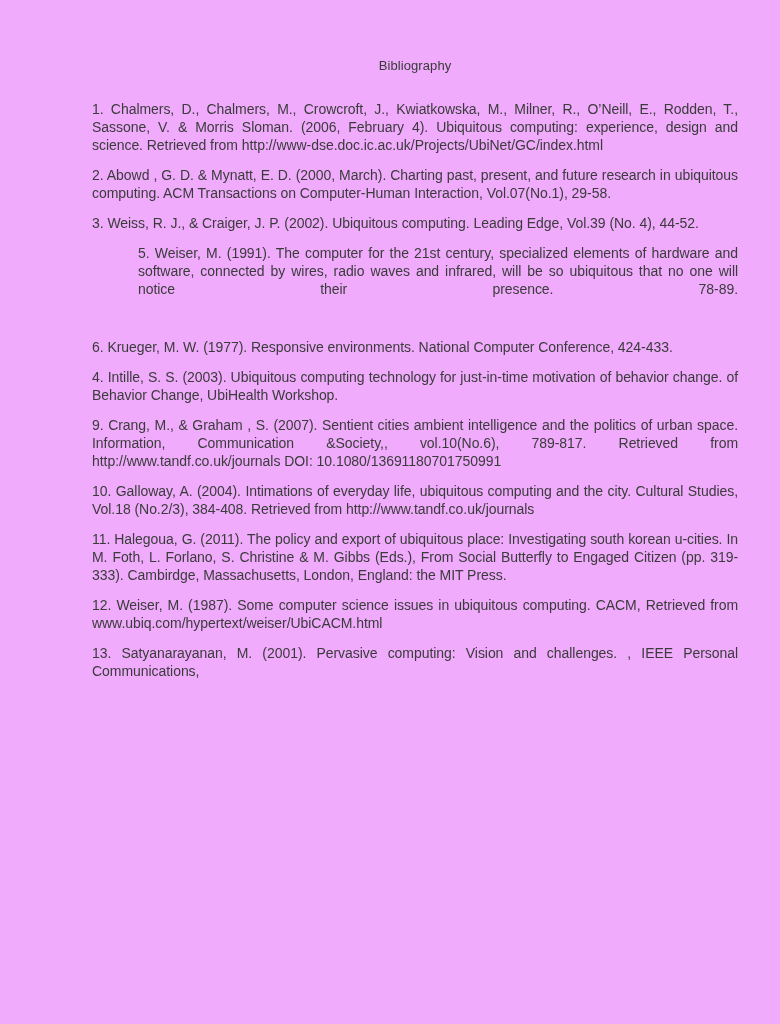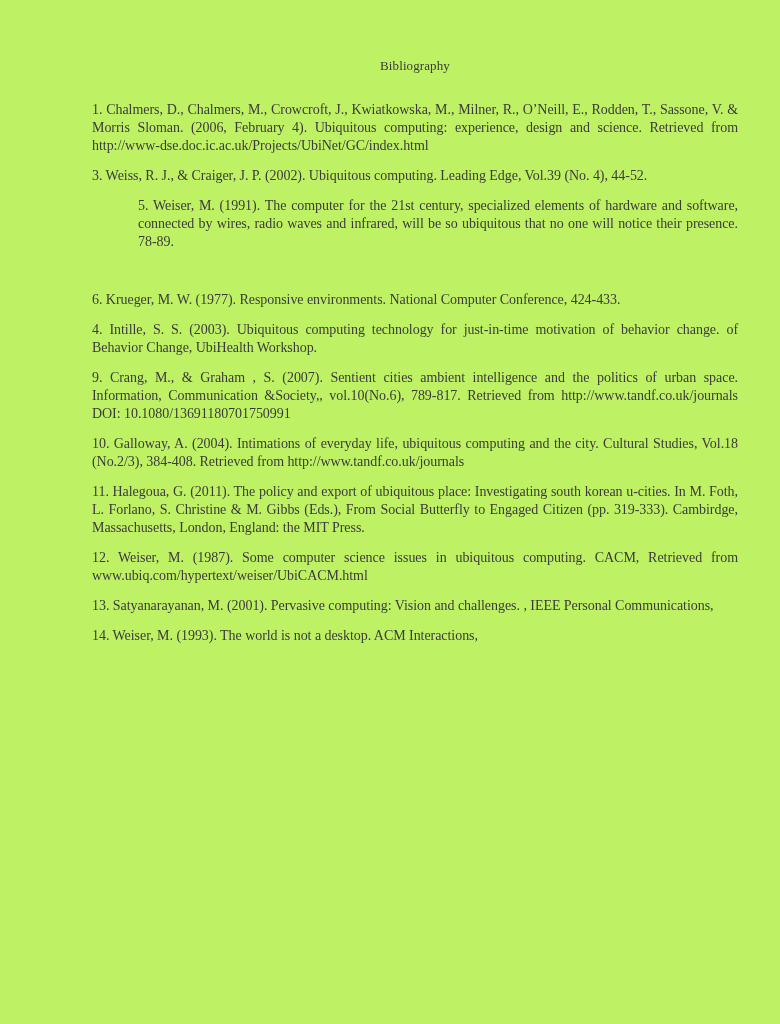--- a/index.html
+++ b/index.html
@@ -12,22 +12,21 @@
     height: 1024px;
     overflow: hidden;
     font-family: "Liberation Sans", "DejaVu Sans", sans-serif;
     color: #3b3b3b;
   }
   .page {
     box-sizing: border-box;
     width: 780px;
     height: 1024px;
     padding: 58px 42px 40px 92px;
-    background: #bef264;
-    font-family: Liberation Serif, serif;
+    background: #f0abfc;
   }
   .doc-title {
     font-size: 13px;
     font-weight: 400;
     text-align: center;
     margin: 0 0 27px 0;
     color: #3a3a3a;
     letter-spacing: 0.1px;
   }
   .entry {
@@ -47,23 +46,23 @@
     margin-bottom: 40px;
   }
 </style>
 </head>
 <body>
 
 <main class="page">
   <h1 class="doc-title">Bibliography</h1>
 
   <p class="entry">1. Chalmers, D., Chalmers, M., Crowcroft, J., Kwiatkowska, M., Milner, R., O’Neill, E., Rodden, T., Sassone, V. &amp; Morris Sloman. (2006, February 4). Ubiquitous computing: experience, design and science. Retrieved from http://www-dse.doc.ic.ac.uk/Projects/UbiNet/GC/index.html</p>
+  <p class="entry">2. Abowd , G. D. &amp; Mynatt, E. D. (2000, March). Charting past, present, and future research in ubiquitous computing. ACM Transactions on Computer-Human Interaction, Vol.07(No.1), 29-58.</p>
   <p class="entry">3. Weiss, R. J., &amp; Craiger, J. P. (2002). Ubiquitous computing. Leading Edge, Vol.39 (No. 4), 44-52.</p>
   <p class="entry justify-last extra-gap">5. Weiser, M. (1991). The computer for the 21st century, specialized elements of hardware and software, connected by wires, radio waves and infrared, will be so ubiquitous that no one will notice their presence. 78-89.</p>
   <p class="entry">6. Krueger, M. W. (1977). Responsive environments. National Computer Conference, 424-433.</p>
   <p class="entry">4. Intille, S. S. (2003). Ubiquitous computing technology for just-in-time motivation of behavior change. of Behavior Change, UbiHealth Workshop.</p>
   <p class="entry">9. Crang, M., &amp; Graham , S. (2007). Sentient cities ambient intelligence and the politics of urban space. Information, Communication &amp;Society,, vol.10(No.6), 789-817. Retrieved from http://www.tandf.co.uk/journals DOI: 10.1080/13691180701750991</p>
   <p class="entry">10. Galloway, A. (2004).  Intimations of everyday life, ubiquitous computing and the city. Cultural Studies, Vol.18 (No.2/3), 384-408. Retrieved from http://www.tandf.co.uk/journals</p>
   <p class="entry">11. Halegoua, G. (2011). The policy and export of ubiquitous place: Investigating south korean u-cities. In M. Foth, L. Forlano, S. Christine &amp; M. Gibbs (Eds.), From Social Butterfly to Engaged Citizen (pp. 319-333). Cambirdge, Massachusetts, London, England: the MIT Press.</p>
   <p class="entry">12. Weiser, M. (1987). Some computer science issues in ubiquitous computing. CACM, Retrieved from www.ubiq.com/hypertext/weiser/UbiCACM.html</p>
   <p class="entry">13. Satyanarayanan, M. (2001). Pervasive computing: Vision and challenges. , IEEE Personal Communications,</p>
-  <p class="entry">14. Weiser, M. (1993). The world is not a desktop. ACM Interactions,</p>
 </main>
 
 </body></html>

